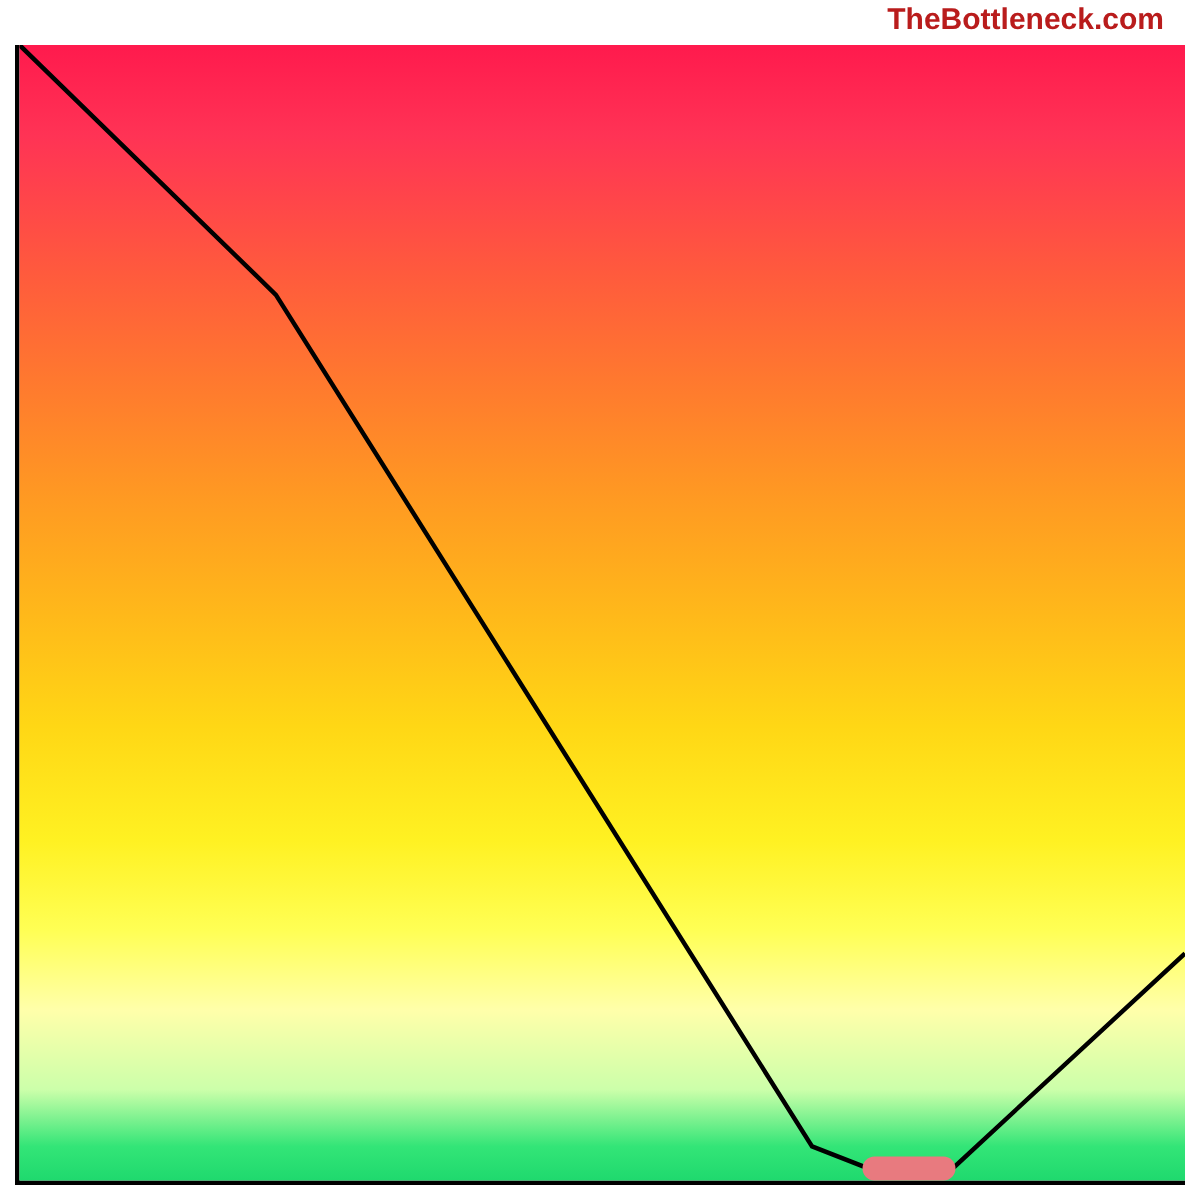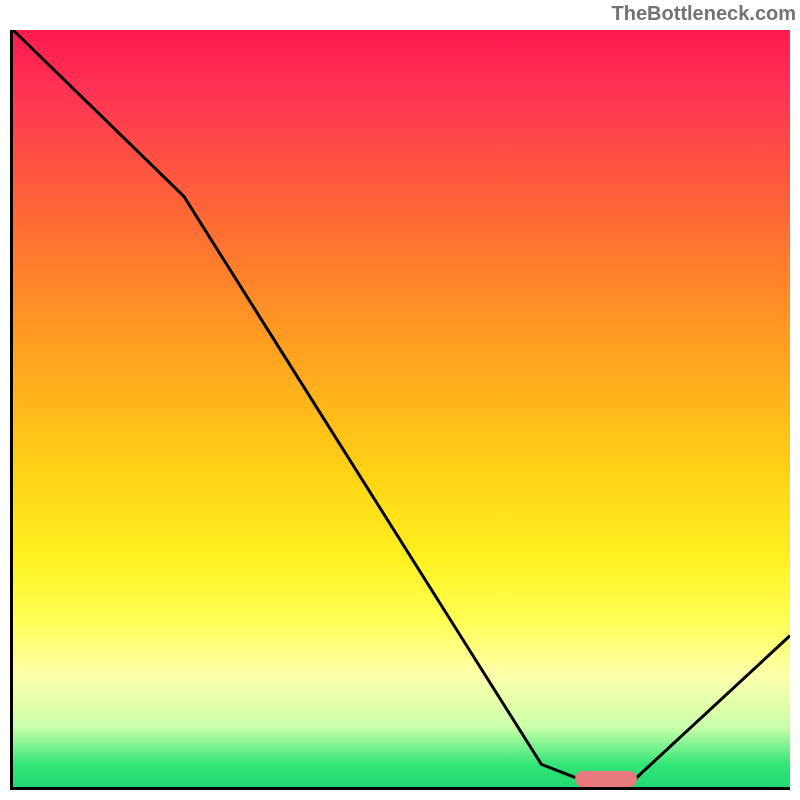--- a/index.html
+++ b/index.html
@@ -6,24 +6,24 @@
   body {
     width: 800px;
     height: 800px;
     background: #ffffff;
     position: relative;
     font-family: Arial, sans-serif;
   }
   .watermark {
     position: absolute;
     top: 2px;
-    right: 4px;
+    right: 24px;
     font-size: 20px;
     font-weight: bold;
-    color: #737373;
+    color: #b91c1c;
     z-index: 10;
   }
   .plot-area {
     position: absolute;
     top: 30px;
     left: 10px;
     width: 780px;
     height: 760px;
     border-left: 3px solid #000;
     border-bottom: 3px solid #000;

